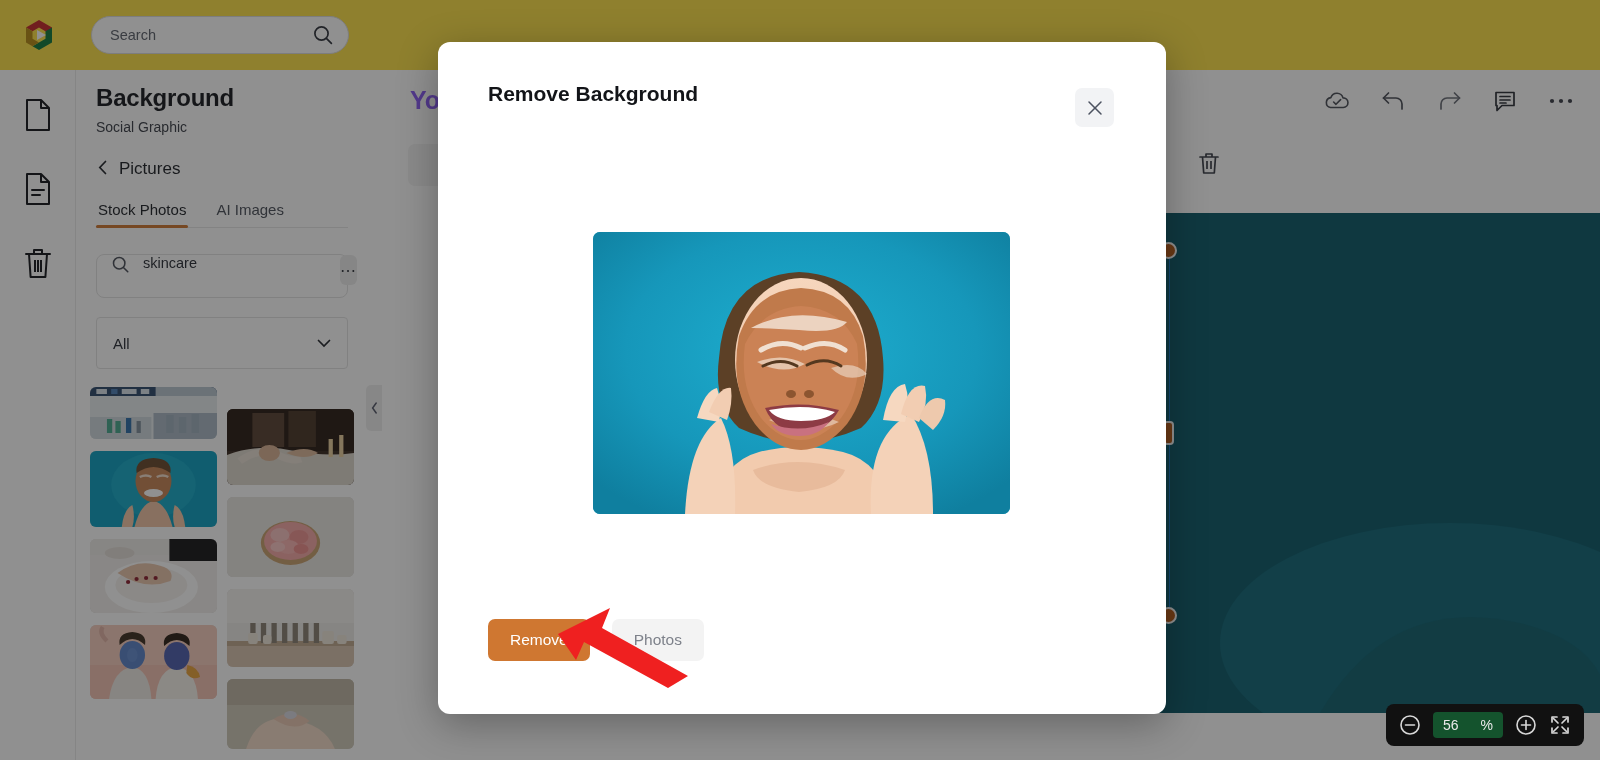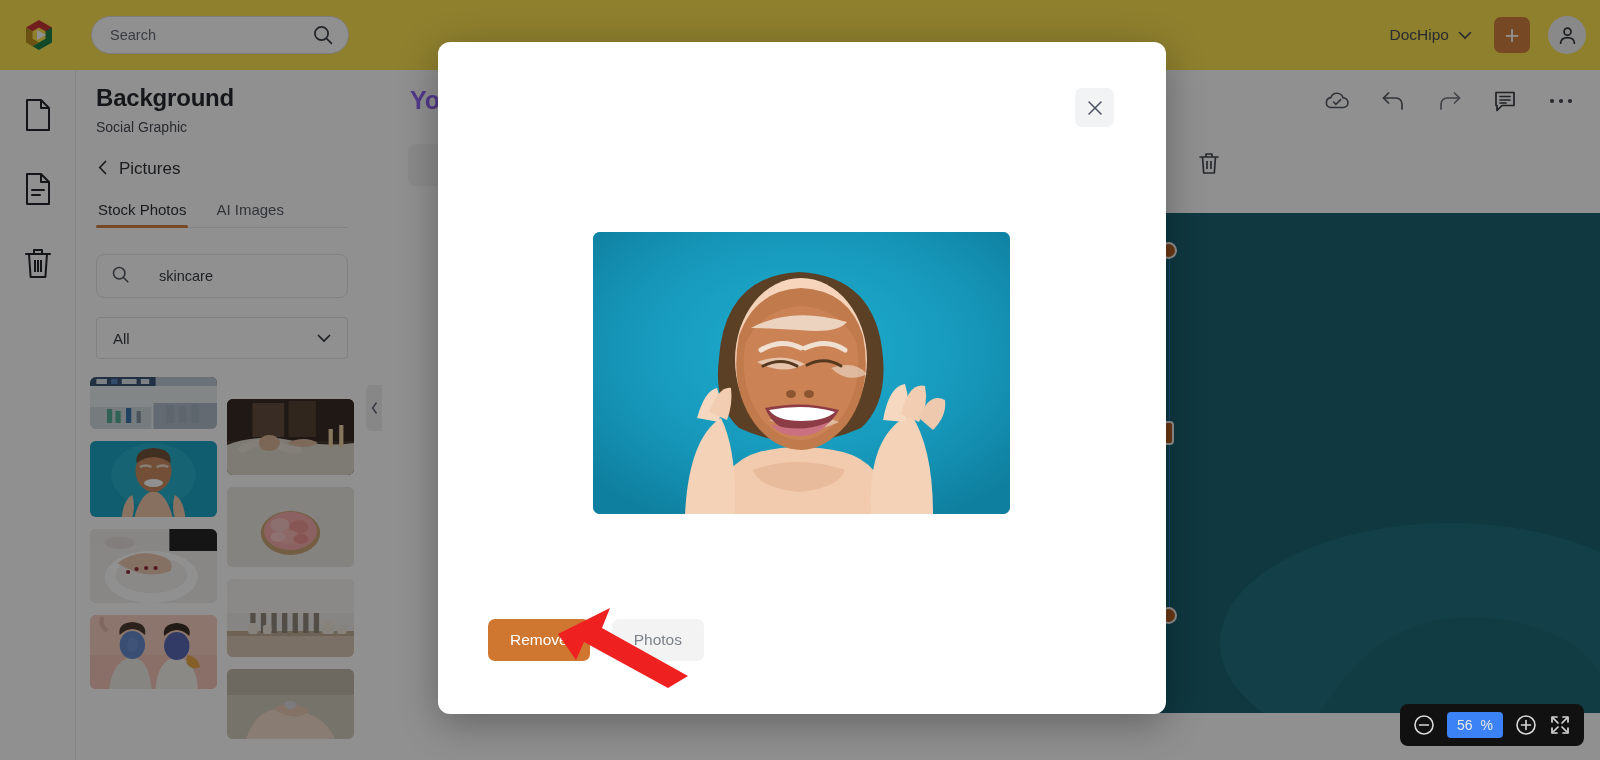--- a/index.html
+++ b/index.html
@@ -111,35 +111,35 @@
   }
   .tab.active { color: #1d2026; }
   .tab.active::after {
     content: ""; position: absolute; left: 0; right: 0; bottom: -1px;
     height: 3px; background: #cf7731; border-radius: 2px;
   }
 
   .kw-search {
     margin: 26px 20px 0 20px; height: 44px;
     border: 1px solid #e3e3e3; border-radius: 8px;
-    display: flex; align-items: center; padding: 0 6px 0 14px; gap: 26px;
+    display: flex; align-items: flex-start; padding: 0 6px 0 14px; gap: 10px;
     background: #fff;
   }
   .kw-search input {
     flex: 1; border: none; outline: none; background: transparent;
     font-family: "Liberation Sans", sans-serif; font-size: 14.5px; color: #2b2f37;
   }
   .kw-more {
     width: 30px; height: 30px; border-radius: 6px; background: #ececec;
     display: flex; align-items: center; justify-content: center;
     color: #33373f; font-size: 16px; letter-spacing: 1px; cursor: pointer;
   }
 
   .filter-sel {
-    margin: 19px 20px 0 20px; height: 42px;
+    margin: 19px 20px 0 20px; height: 52px;
     border: 1px solid #e3e3e3; border-radius: 4px;
     display: flex; align-items: center; justify-content: space-between;
     padding: 0 16px; cursor: pointer;
   }
   .filter-sel .v { font-size: 15px; color: #2b2f37; }
 
   .thumb-grid {
     margin: 18px 14px 0 14px;
     display: flex; gap: 10px; height: 420px; overflow: hidden;
   }
@@ -208,22 +208,22 @@
 
   
   #zoomctl {
     position: absolute; right: 16px; bottom: 14px; height: 42px;
     background: #111111; border-radius: 8px;
     display: flex; align-items: center; gap: 12px; padding: 0 13px;
     z-index: 70;
   }
   .z-ico { width: 22px; height: 22px; cursor: pointer; display: flex; align-items: center; justify-content: center; }
   #zoom-val {
-    background: #3b82f6; border-radius: 4px; color: #e9e9e9;
-    font-size: 14px; padding: 5px 10px; display: flex; gap: 8px; cursor: pointer;
+    background: #14532d; border-radius: 4px; color: #e9e9e9;
+    font-size: 14px; padding: 5px 10px; display: flex; gap: 22px; cursor: pointer;
   }
 
   
   #modal {
     position: absolute; left: 438px; top: 42px;
     width: 728px; height: 672px;
     background: #ffffff; border-radius: 12px;
     z-index: 80;
     box-shadow: 0 10px 40px rgba(0,0,0,.30);
   }
@@ -279,39 +279,20 @@
     <div class="search-wrap">
       <input value="" placeholder="Search" style="">
       <span class="search-ico">
         <svg width="22" height="22" viewBox="0 0 22 22" fill="none" stroke="#2e323b" stroke-width="1.7">
           <circle cx="9.5" cy="9.5" r="6.6"></circle>
             <line x1="14.4" y1="14.4" x2="19.4" y2="19.4" stroke-linecap="round"></line>
         </svg>
       </span>
     </div>
 
-    <div class="header-right">
-      <div class="workspace-sel">
-        <span>DocHipo</span>
-        <span>
-          <svg width="14" height="9" viewBox="0 0 14 9" fill="none" stroke="#3c414c" stroke-width="1.6" stroke-linecap="round">
-            <polyline points="1.5,1.5 7,7 12.5,1.5"></polyline>
-          </svg>
-        </span>
-      </div>
-      <div class="plus-btn">
-        <span>+</span>
-      </div>
-      <div class="avatar-btn">
-        <svg width="23" height="23" viewBox="0 0 24 24" fill="none" stroke="#23262d" stroke-width="1.8">
-          <circle cx="12" cy="8" r="3.6"></circle>
-          <path d="M4.8 20c0-3.7 3.2-5.8 7.2-5.8s7.2 2.1 7.2 5.8" stroke-linecap="round"></path>
-        </svg>
-      </div>
-    </div>
   </div>
 
   <div id="rail">
     <div class="rail-item">
       <span>
         <svg width="30" height="34" viewBox="0 0 30 34" fill="none" stroke="#16181d" stroke-width="2">
           <path d="M4 2h14l8 8v22H4z" stroke-linejoin="round"></path>
           <path d="M18 2v8h8" stroke-linejoin="round"></path>
         </svg>
       </span>
@@ -582,20 +563,21 @@
         <span class="sel-handle tr"></span>
         <span class="sel-handle mr"></span>
         <span class="sel-handle br"></span>
       </div>
     </div>
   </div>
 
   <div id="scrim"></div>
 
   <div id="modal">
+    <div id="modal-title">Remove Background</div>
     <div id="modal-close">
       <svg width="16" height="16" viewBox="0 0 16 16" fill="none" stroke="#4c5260" stroke-width="1.5" stroke-linecap="round">
         <line x1="2" y1="2" x2="14" y2="14"></line>
           <line x1="14" y1="2" x2="2" y2="14"></line>
       </svg>
     </div>
 
     <div id="modal-image">
       <svg viewBox="0 0 417 282" preserveAspectRatio="none" width="417" height="282">
         <defs>

